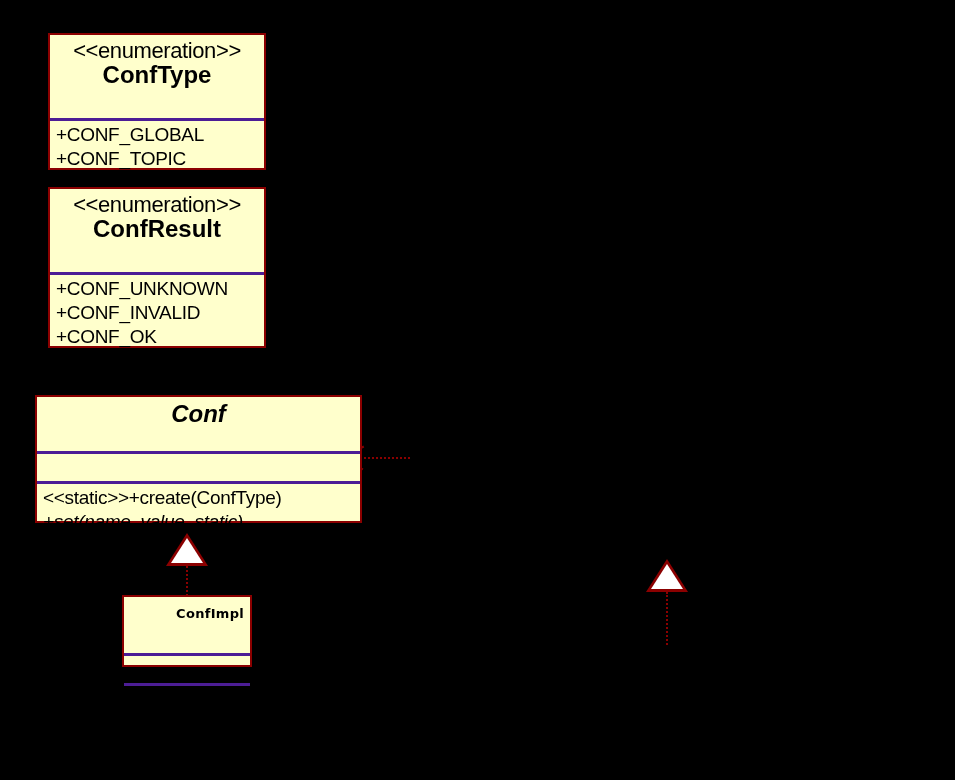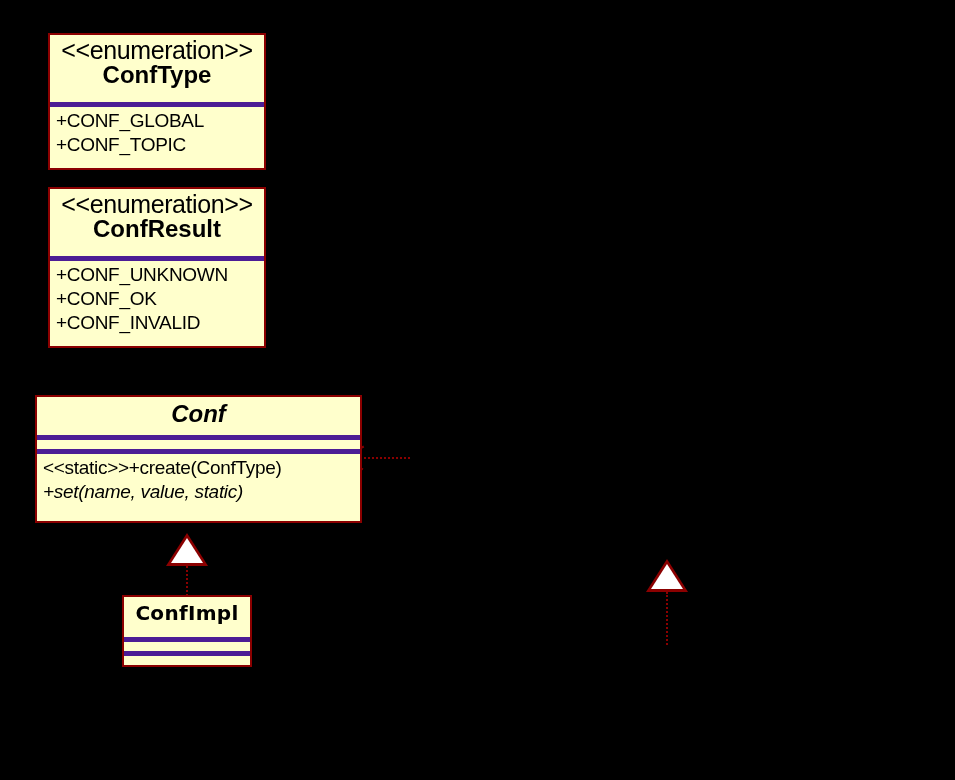--- a/index.html
+++ b/index.html
@@ -24,53 +24,55 @@
     background: #FFFFCC;
     border: 2px solid #8B0000;
     color: #000000;
     z-index: 5;
   }
   .compartment {
     box-sizing: border-box;
     padding: 2px 6px 3px 6px;
   }
   .compartment + .compartment {
-    border-top: 5px solid #4c1d95;
+    border-top: 3px solid #4c1d95;
+    margin-top: 16px;
   }
   .compartment.empty {
     height: 14px;
     padding: 0;
   }
   .title-comp {
     text-align: center;
     padding-top: 4px;
     padding-bottom: 5px;
   }
   .stereotype {
     display: block;
-    font-size: 25px;
+    font-size: 22px;
     line-height: 23px;
     letter-spacing: -0.4px;
     white-space: nowrap;
     text-align: center;
   }
   .cls-name {
     display: block;
     font-weight: bold;
     font-size: 24px;
     line-height: 25px;
     white-space: nowrap;
   }
   .cls-name.abstract {
     font-style: italic;
   }
   .cls-name.mono-ish {
     font-family: "DejaVu Sans", sans-serif;
-    font-size: 20px;
+    font-size: 13px;
     letter-spacing: 0.3px;
+    text-align: right;
   }
   .member {
     display: block;
     font-size: 19px;
     line-height: 24px;
     white-space: nowrap;
     letter-spacing: -0.3px;
   }
   .member.abstract {
     font-style: italic;
@@ -146,22 +148,22 @@
     </div>
   </div>
 
   <div class="uml-class" style="left:48px; top:187px; width:218px; height:161px;">
     <div class="compartment title-comp" style="height:67px;">
       <span class="stereotype">&lt;&lt;enumeration&gt;&gt;</span>
       <span class="cls-name">ConfResult</span>
     </div>
     <div class="compartment">
       <span class="member">+CONF_UNKNOWN</span>
+      <span class="member">+CONF_INVALID</span>
       <span class="member">+CONF_OK</span>
-      <span class="member">+CONF_INVALID</span>
     </div>
   </div>
 
   <div class="uml-class" style="left:35px; top:395px; width:327px; height:128px;">
     <div class="compartment title-comp" style="height:38px;">
       <span class="cls-name abstract">Conf</span>
     </div>
     <div class="compartment empty"></div>
     <div class="compartment">
       <span class="member">&lt;&lt;static&gt;&gt;+create(ConfType)</span>

